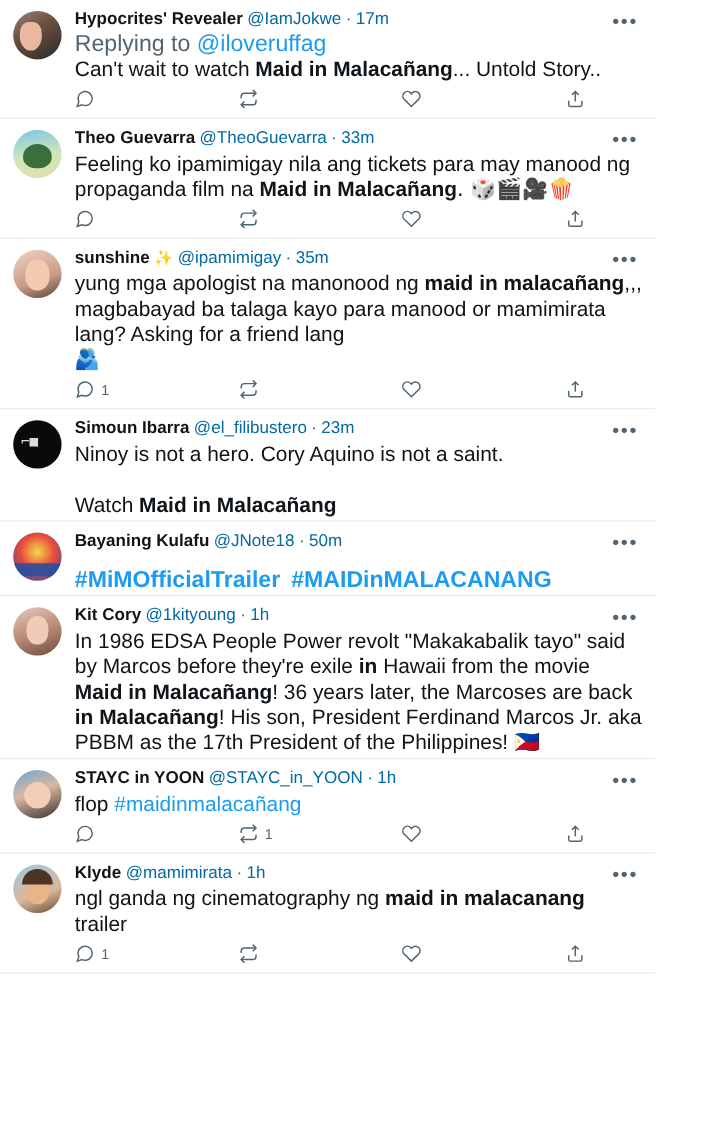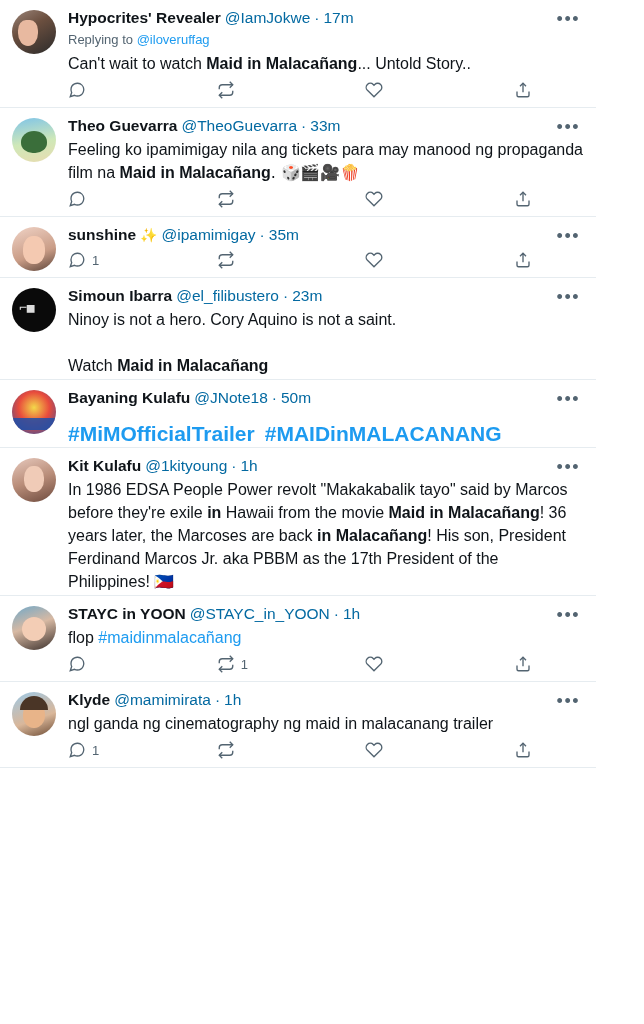--- a/index.html
+++ b/index.html
@@ -56,28 +56,28 @@
   .verified {
     margin-right: 4px;
     font-size: 14px;
   }
   .handle, .dot, .time {
     color: #0369a1;
     font-weight: normal;
   }
   .dot { margin: 0 4px; }
   .replying {
-    font-size: 13px;
+    font-size: 21px;
     line-height: 21px;
     color: #536471;
     margin-top: 1px;
   }
   .replying .mention { color: #1d9bf0; }
   .text {
-    font-size: 16px;
+    font-size: 19px;
     line-height: 23px;
     color: #0f1419;
     margin-top: 2px;
     white-space: pre-wrap;
     word-wrap: break-word;
   }
   .text .link { color: #1d9bf0; text-align: right; }
   .tags {
     font-size: 21px;
     line-height: 23px;
@@ -278,20 +278,22 @@
         <div class="avatar av-c"></div>
       </div>
       <div class="body-col">
         <div class="head-row">
           <span class="name">sunshine</span>
           <span class="verified emoji">✨</span>
           <span class="handle">@ipamimigay</span>
           <span class="dot">·</span>
           <span class="time">35m</span>
         </div>
+        <div class="text"><span>yung mga apologist na manonood ng </span><span style="font-weight: bold;">maid in malacañang</span><span>,,, magbabayad ba talaga kayo para manood or mamimirata lang? Asking for a friend lang
+🫂</span></div>
         <div class="actions">
           <div class="action">
             <span>
               <svg width="18" height="18" viewBox="0 0 24 24" fill="none" stroke="#536471" stroke-width="1.8">
                 <path d="M21 11.5a8.38 8.38 0 0 1-.9 3.8 8.5 8.5 0 0 1-7.6 4.7 8.38 8.38 0 0 1-3.8-.9L3 21l1.9-5.7a8.38 8.38 0 0 1-.9-3.8 8.5 8.5 0 0 1 4.7-7.6 8.38 8.38 0 0 1 3.8-.9h.5a8.48 8.48 0 0 1 8 8v.5z"></path>
               </svg>
             </span>
             <span class="count">1</span>
           </div>
           <div class="action">
@@ -358,21 +360,21 @@
         <div class="tags"><span class="tag">#MiMOfficialTrailer</span><span class="tag">#MAIDinMALACANANG</span></div>
       </div>
       <div class="more">•••</div>
     </div>
     <div class="tweet">
       <div class="avatar-col">
         <div class="avatar av-f"></div>
       </div>
       <div class="body-col">
         <div class="head-row">
-          <span class="name">Kit Kulafu</span>
+          <span class="name">Kit Cory</span>
           <span class="handle">@1kityoung</span>
           <span class="dot">·</span>
           <span class="time">1h</span>
         </div>
         <div class="text"><span>In 1986 EDSA People Power revolt "Makakabalik tayo" said by Marcos before they're exile </span><span style="font-weight: bold;">in</span><span> Hawaii from the movie </span><span style="font-weight: bold;">Maid in Malacañang</span><span>! 36 years later, the Marcoses are back </span><span style="font-weight: bold;">in Malacañang</span><span>! His son, President Ferdinand Marcos Jr. aka PBBM as the 17th President of the Philippines! 🇵🇭</span></div>
       </div>
       <div class="more">•••</div>
     </div>
     <div class="tweet">
       <div class="avatar-col">
@@ -432,21 +434,21 @@
       <div class="avatar-col">
         <div class="avatar av-h"></div>
       </div>
       <div class="body-col">
         <div class="head-row">
           <span class="name">Klyde</span>
           <span class="handle">@mamimirata</span>
           <span class="dot">·</span>
           <span class="time">1h</span>
         </div>
-        <div class="text"><span>ngl ganda ng cinematography ng </span><span style="font-weight: normal; text-align: right;">maid in malacanang</span><span> trailer</span></div>
+        <div class="text"><span>ngl ganda ng cinematography ng </span><span style="font-weight: bold; text-align: right;">maid in malacanang</span><span> trailer</span></div>
         <div class="actions">
           <div class="action">
             <span>
               <svg width="18" height="18" viewBox="0 0 24 24" fill="none" stroke="#536471" stroke-width="1.8">
                 <path d="M21 11.5a8.38 8.38 0 0 1-.9 3.8 8.5 8.5 0 0 1-7.6 4.7 8.38 8.38 0 0 1-3.8-.9L3 21l1.9-5.7a8.38 8.38 0 0 1-.9-3.8 8.5 8.5 0 0 1 4.7-7.6 8.38 8.38 0 0 1 3.8-.9h.5a8.48 8.48 0 0 1 8 8v.5z"></path>
               </svg>
             </span>
             <span class="count">1</span>
           </div>
           <div class="action">

